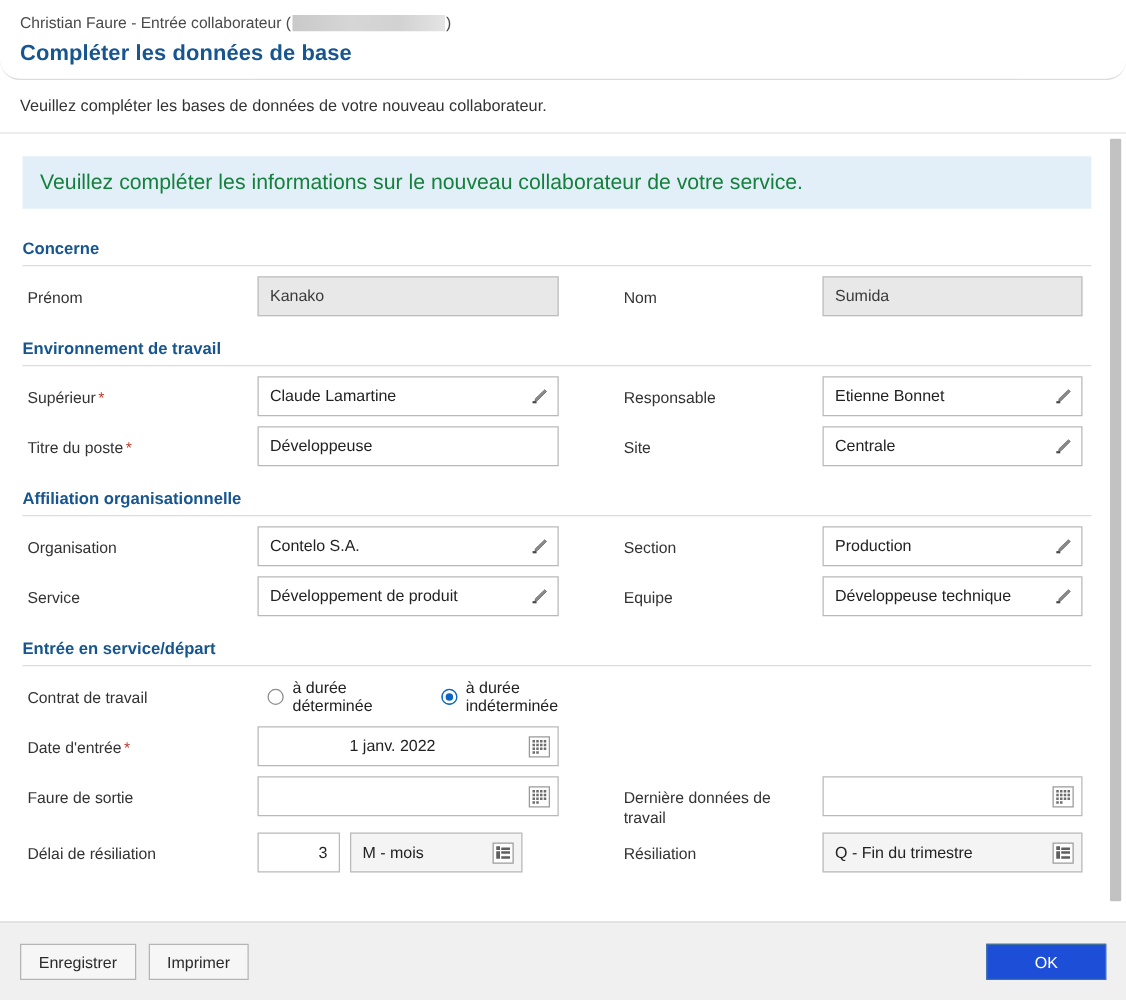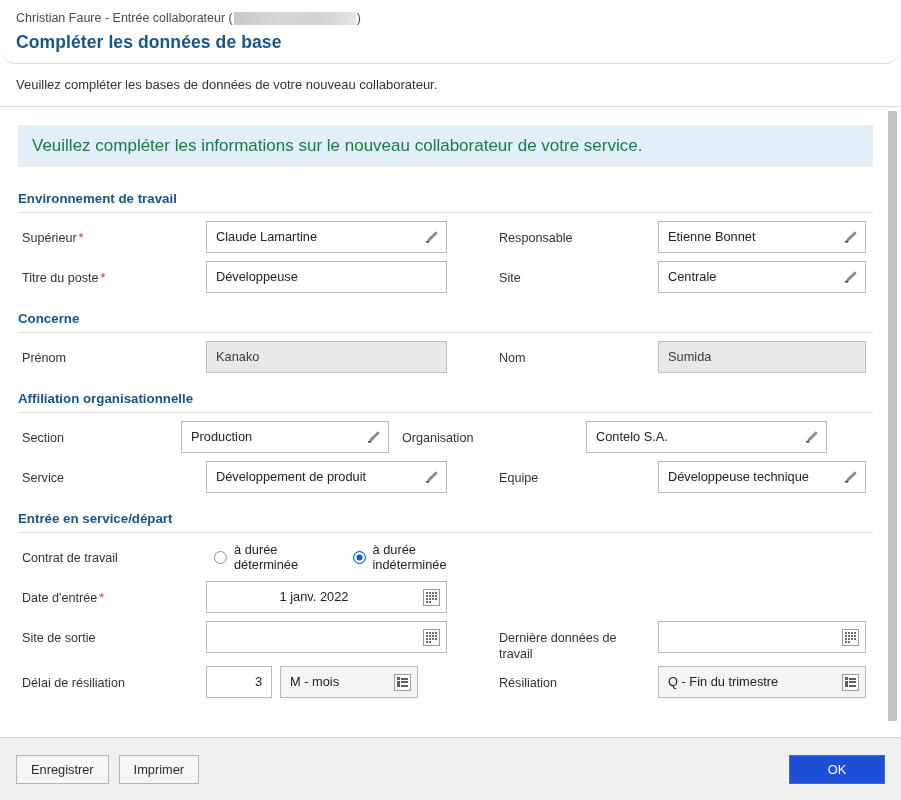--- a/index.html
+++ b/index.html
@@ -298,20 +298,40 @@
   </div>
 
   <div class="subtitle-bar">Veuillez compléter les bases de données de votre nouveau collaborateur.</div>
 
   <div class="body-scroll">
     <div class="body-inner">
 
       <div class="info-banner">Veuillez compléter les informations sur le nouveau collaborateur de votre service.</div>
 
       <div class="section">
+        <div class="section-title">Concerne</div>
+        <div class="section-rule"></div>
+
+        <div class="row">
+          <div class="cell left">
+            <div class="lbl">Prénom</div>
+            <div class="ctl readonly w-left">
+              <div class="val">Kanako</div>
+            </div>
+          </div>
+          <div class="cell right">
+            <div class="lbl">Nom</div>
+            <div class="ctl readonly w-right">
+              <div class="val">Sumida</div>
+            </div>
+          </div>
+        </div>
+      </div>
+
+      <div class="section">
         <div class="section-title">Environnement de travail</div>
         <div class="section-rule"></div>
 
         <div class="row">
           <div class="cell left">
             <div class="lbl"><span>Supérieur</span><span class="req">*</span></div>
             <div class="ctl w-left">
               <div class="val">Claude Lamartine</div>
               <div class="ctl-icon">
                 <svg class="pencil" viewBox="0 0 16 16">
@@ -351,60 +371,40 @@
                   <path d="M12.6 1.9 L14.1 3.4 L6.3 11.2 L4.2 11.6 L4.6 9.5 Z" fill="#8a8a8a" stroke="#6e6e6e" stroke-width="0.7"></path>
                   <rect x="2.2" y="11.6" width="3.4" height="1.9" fill="#4a4a4a"></rect>
                 </svg>
               </div>
             </div>
           </div>
         </div>
       </div>
 
       <div class="section">
-        <div class="section-title">Concerne</div>
-        <div class="section-rule"></div>
-
-        <div class="row">
-          <div class="cell left">
-            <div class="lbl">Prénom</div>
-            <div class="ctl readonly w-left">
-              <div class="val">Kanako</div>
-            </div>
-          </div>
-          <div class="cell right">
-            <div class="lbl">Nom</div>
-            <div class="ctl readonly w-right">
-              <div class="val">Sumida</div>
-            </div>
-          </div>
-        </div>
-      </div>
-
-      <div class="section">
         <div class="section-title">Affiliation organisationnelle</div>
         <div class="section-rule"></div>
 
         <div class="row">
+          <div class="cell left">
+            <div class="lbl">Organisation</div>
+            <div class="ctl w-left">
+              <div class="val">Contelo S.A.</div>
+              <div class="ctl-icon">
+                <svg class="pencil" viewBox="0 0 16 16">
+                  <path d="M12.6 1.9 L14.1 3.4 L6.3 11.2 L4.2 11.6 L4.6 9.5 Z" fill="#8a8a8a" stroke="#6e6e6e" stroke-width="0.7"></path>
+                  <rect x="2.2" y="11.6" width="3.4" height="1.9" fill="#4a4a4a"></rect>
+                </svg>
+              </div>
+            </div>
+          </div>
           <div class="cell right">
             <div class="lbl">Section</div>
             <div class="ctl w-right">
               <div class="val">Production</div>
-              <div class="ctl-icon">
-                <svg class="pencil" viewBox="0 0 16 16">
-                  <path d="M12.6 1.9 L14.1 3.4 L6.3 11.2 L4.2 11.6 L4.6 9.5 Z" fill="#8a8a8a" stroke="#6e6e6e" stroke-width="0.7"></path>
-                  <rect x="2.2" y="11.6" width="3.4" height="1.9" fill="#4a4a4a"></rect>
-                </svg>
-              </div>
-            </div>
-          </div>
-          <div class="cell left">
-            <div class="lbl">Organisation</div>
-            <div class="ctl w-left">
-              <div class="val">Contelo S.A.</div>
               <div class="ctl-icon">
                 <svg class="pencil" viewBox="0 0 16 16">
                   <path d="M12.6 1.9 L14.1 3.4 L6.3 11.2 L4.2 11.6 L4.6 9.5 Z" fill="#8a8a8a" stroke="#6e6e6e" stroke-width="0.7"></path>
                   <rect x="2.2" y="11.6" width="3.4" height="1.9" fill="#4a4a4a"></rect>
                 </svg>
               </div>
             </div>
           </div>
         </div>
 
@@ -480,21 +480,21 @@
                     <i class="off"></i>
                     <i class="off"></i>
                 </div>
               </div>
             </div>
           </div>
         </div>
 
         <div class="row">
           <div class="cell left">
-            <div class="lbl">Site de sortie</div>
+            <div class="lbl">Faure de sortie</div>
             <div class="ctl w-left">
               <div class="val center"></div>
               <div class="ctl-icon">
                 <div class="cal-box">
                   <i></i>
                     <i></i>
                     <i></i>
                     <i></i>
                   <i></i>
                     <i></i>

